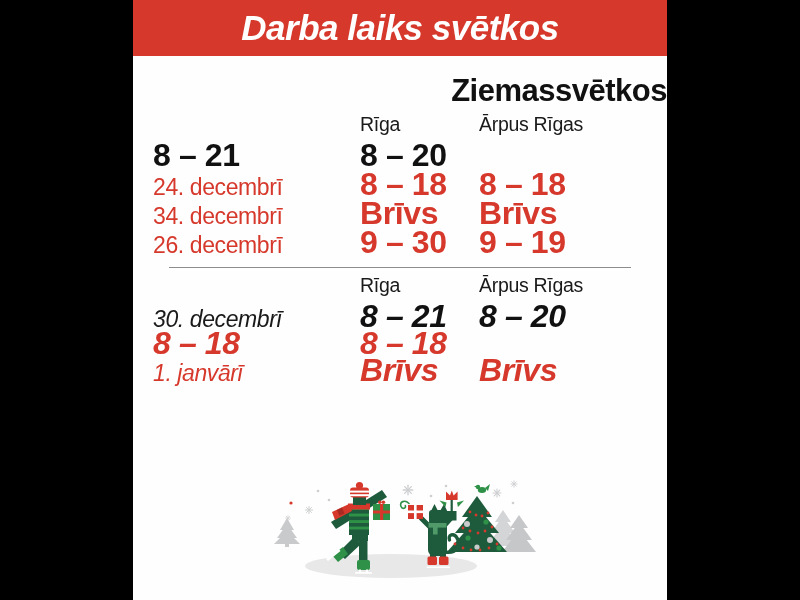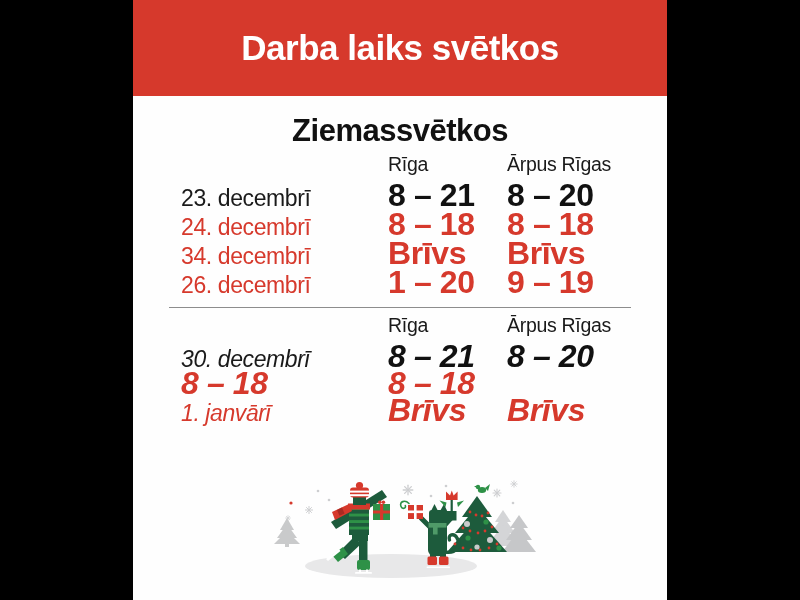--- a/index.html
+++ b/index.html
@@ -7,34 +7,34 @@
     width:800px;height:600px;background:#000;
     font-family:"Liberation Sans","DejaVu Sans",sans-serif;
     overflow:hidden;position:relative;
   }
   .stage{position:absolute;inset:0;background:#000;}
   .card{
     position:absolute;left:133px;top:0;width:534px;height:600px;
     background:#fefefe;overflow:hidden;
   }
   .banner{
-    height:96px;background:#d6392c;
-    display:flex;align-items:center;justify-content:center;
+    height:56px;background:#d6392c;
+    display:flex;align-items:center;justify-content:center;font-style:italic;
   }
   .banner h1{
     margin:0;color:#fff;font-size:35px;font-weight:700;letter-spacing:-0.5px;
   }
   .section-heading{
-    margin:17px 0 0 0;text-align:center;color:#111;
+    margin:17px 0 0 0;text-align:right;color:#111;
     font-size:31px;font-weight:700;letter-spacing:-0.5px;line-height:36px;
   }
   .section-heading.second{margin-top:15px;}
   .grid{
     display:grid;grid-template-columns:207px 119px 1fr;
-    padding-left:48px;align-items:baseline;
+    padding-left:20px;align-items:baseline;
   }
   .cols-row{margin-top:4px;height:24px;}
   .cols-row.second{margin-top:6px;}
   .col-header{
     font-size:19.5px;font-weight:400;color:#1a1a1a;letter-spacing:-0.3px;
   }
   .row{height:29px;}
   .row.compact{height:27px;font-style:italic;}
   .date{
     font-size:23px;font-weight:400;color:#1a1a1a;letter-spacing:-0.4px;
@@ -63,37 +63,36 @@
 
     <h2 class="section-heading">Ziemassvētkos</h2>
 
     <div class="grid cols-row">
       <span></span>
       <span class="col-header">Rīga</span>
       <span class="col-header">Ārpus Rīgas</span>
     </div>
 
     <div class="grid row">
-      <span class="date">23. decembrī</span>
       <span class="val">8 – 21</span>
       <span class="val">8 – 20</span>
     </div>
     <div class="grid row red">
       <span class="date">24. decembrī</span>
       <span class="val">8 – 18</span>
       <span class="val">8 – 18</span>
     </div>
     <div class="grid row red">
       <span class="date">34. decembrī</span>
       <span class="val">Brīvs</span>
       <span class="val">Brīvs</span>
     </div>
     <div class="grid row red">
       <span class="date">26. decembrī</span>
-      <span class="val">1 – 20</span>
+      <span class="val">9 – 30</span>
       <span class="val">9 – 19</span>
     </div>
 
     <hr class="divider">
 
 
     <div class="grid cols-row second">
       <span></span>
       <span class="col-header">Rīga</span>
       <span class="col-header">Ārpus Rīgas</span>

